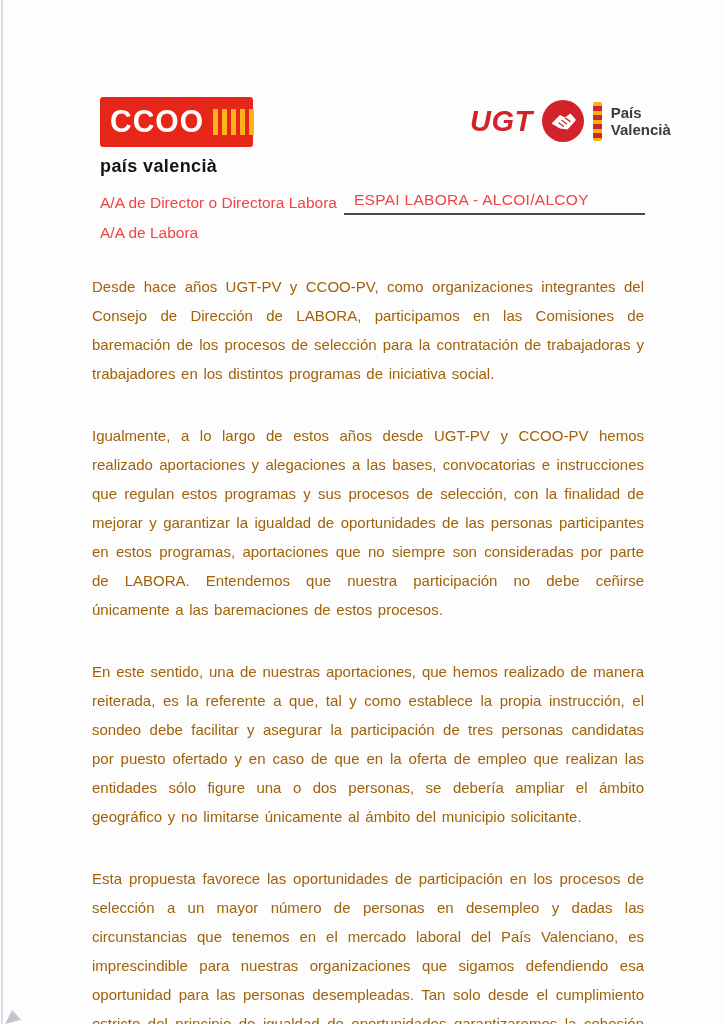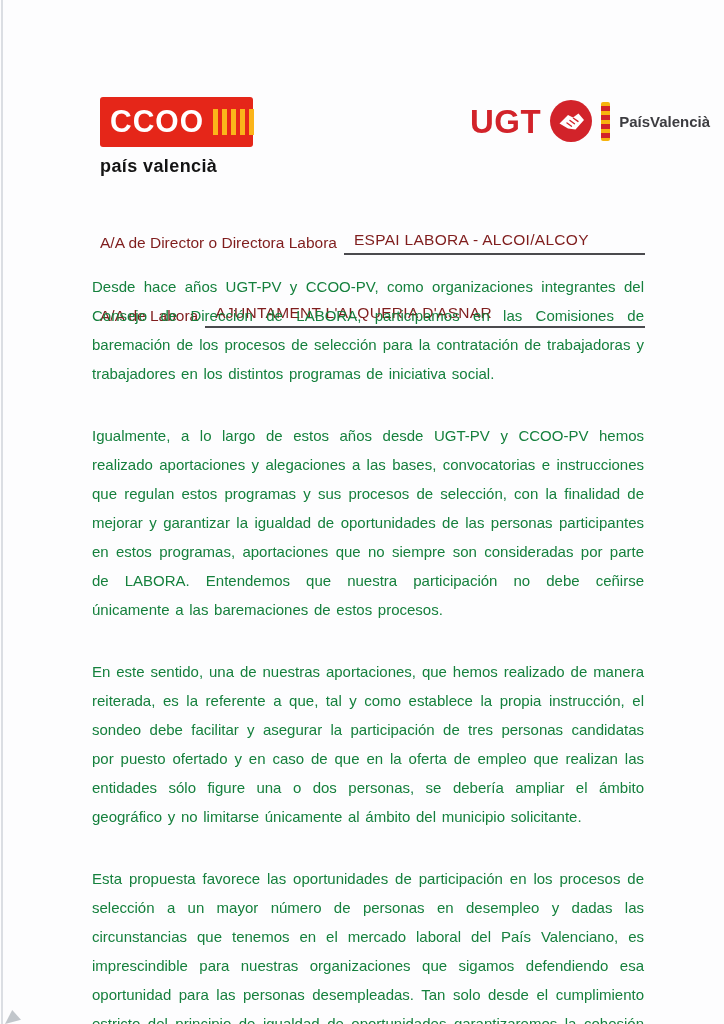--- a/index.html
+++ b/index.html
@@ -57,72 +57,71 @@
     letter-spacing: .4px;
   }
 
   .ugt-logo {
     position: absolute; left: 470px; top: 100px;
     display: flex; align-items: center; gap: 9px;
   }
   .ugt-text {
     color: #d2232a;
     font-weight: 800;
-    font-size: 33px;
+    font-size: 29px;
     letter-spacing: .5px;
     line-height: 1;
+    font-style: italic;
   }
   .ugt-circle { width: 42px; height: 42px; display: block; }
   .ugt-stripe {
     width: 9px; height: 39px;
     background: repeating-linear-gradient(180deg, #f6b40e 0 4.5px, #d2232a 4.5px 9px);
     border-radius: 2px;
   }
   .ugt-region {
-    display: flex; flex-direction: row;
+    display: flex; flex-direction: column;
     font-weight: bold;
     font-size: 15px;
     line-height: 17px;
     color: #3c3c40;
-    text-align: right;
   }
 
   
   .address {
     position: absolute;
     left: 100px; top: 191px;
     width: 545px;
     font-size: 15.5px;
-    color: #7f1d1d;
+    color: #ef4444;
   }
   .addr-row { display: flex; align-items: flex-end; }
   .addr-row + .addr-row { margin-top: 9px; }
   .addr-label { white-space: nowrap; padding-bottom: 3px; }
   .addr-value {
     flex: 1;
     margin-left: 7px;
     border-bottom: 2px solid #4a4a4e;
     padding: 0 0 4px 10px;
     letter-spacing: .3px;
     white-space: nowrap;
-    margin-top: 40px;
   }
 
   
   .body-text {
     position: absolute;
     left: 92px; top: 272px;
     width: 552px;
   }
   .body-text p {
     font-size: 15px;
     line-height: 29px;
     text-align: justify;
     word-spacing: 1.5px;
-    color: #15803d;
+    color: #a16207;
     margin-bottom: 33px;
   }
   .body-text p:last-child { margin-bottom: 0; }
 </style>
 </head>
 <body>
 
 <div class="page">
 
   <div class="scan-edge"></div>
@@ -162,21 +161,20 @@
     </div>
   </header>
 
   <section class="address">
     <div class="addr-row">
       <span class="addr-label">A/A de Director o Directora Labora</span>
       <span class="addr-value">ESPAI LABORA - ALCOI/ALCOY</span>
     </div>
     <div class="addr-row">
       <span class="addr-label">A/A de Labora</span>
-      <span class="addr-value">AJUNTAMENT L'ALQUERIA D'ASNAR</span>
     </div>
   </section>
 
   <main class="body-text">
     <p>Desde hace años UGT-PV y CCOO-PV, como organizaciones integrantes del Consejo de Dirección de LABORA, participamos en las Comisiones de baremación de los procesos de selección para la contratación de trabajadoras y trabajadores en los distintos programas de iniciativa social.</p>
     <p>Igualmente, a lo largo de estos años desde UGT-PV y CCOO-PV hemos realizado aportaciones y alegaciones a las bases, convocatorias e instrucciones que regulan estos programas y sus procesos de selección, con la finalidad de mejorar y garantizar la igualdad de oportunidades de las personas participantes en estos programas, aportaciones que no siempre son consideradas por parte de LABORA. Entendemos que nuestra participación no debe ceñirse únicamente a las baremaciones de estos procesos.</p>
     <p>En este sentido, una de nuestras aportaciones, que hemos realizado de manera reiterada, es la referente a que, tal y como establece la propia instrucción, el sondeo debe facilitar y asegurar la participación de tres personas candidatas por puesto ofertado y en caso de que en la oferta de empleo que realizan las entidades sólo figure una o dos personas, se debería ampliar el ámbito geográfico y no limitarse únicamente al ámbito del municipio solicitante.</p>
     <p>Esta propuesta favorece las oportunidades de participación en los procesos de selección a un mayor número de personas en desempleo y dadas las circunstancias que tenemos en el mercado laboral del País Valenciano, es imprescindible para nuestras organizaciones que sigamos defendiendo esa oportunidad para las personas desempleadas. Tan solo desde el cumplimiento estricto del principio de igualdad de oportunidades garantizaremos la cohesión social y territorial de nuestra CCAA.</p>
   </main>
 

